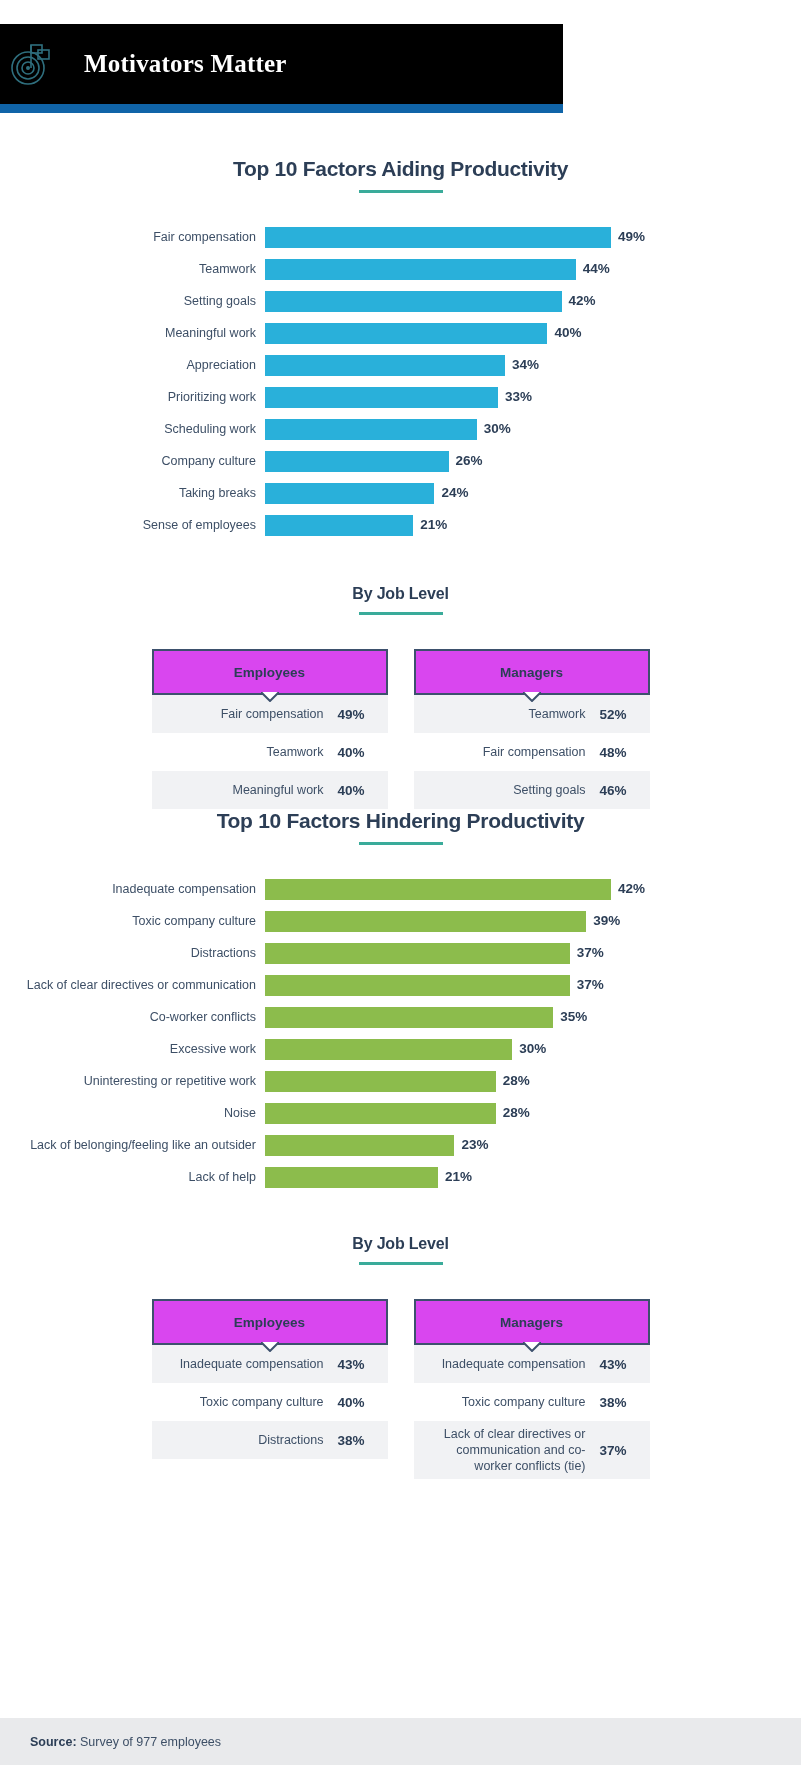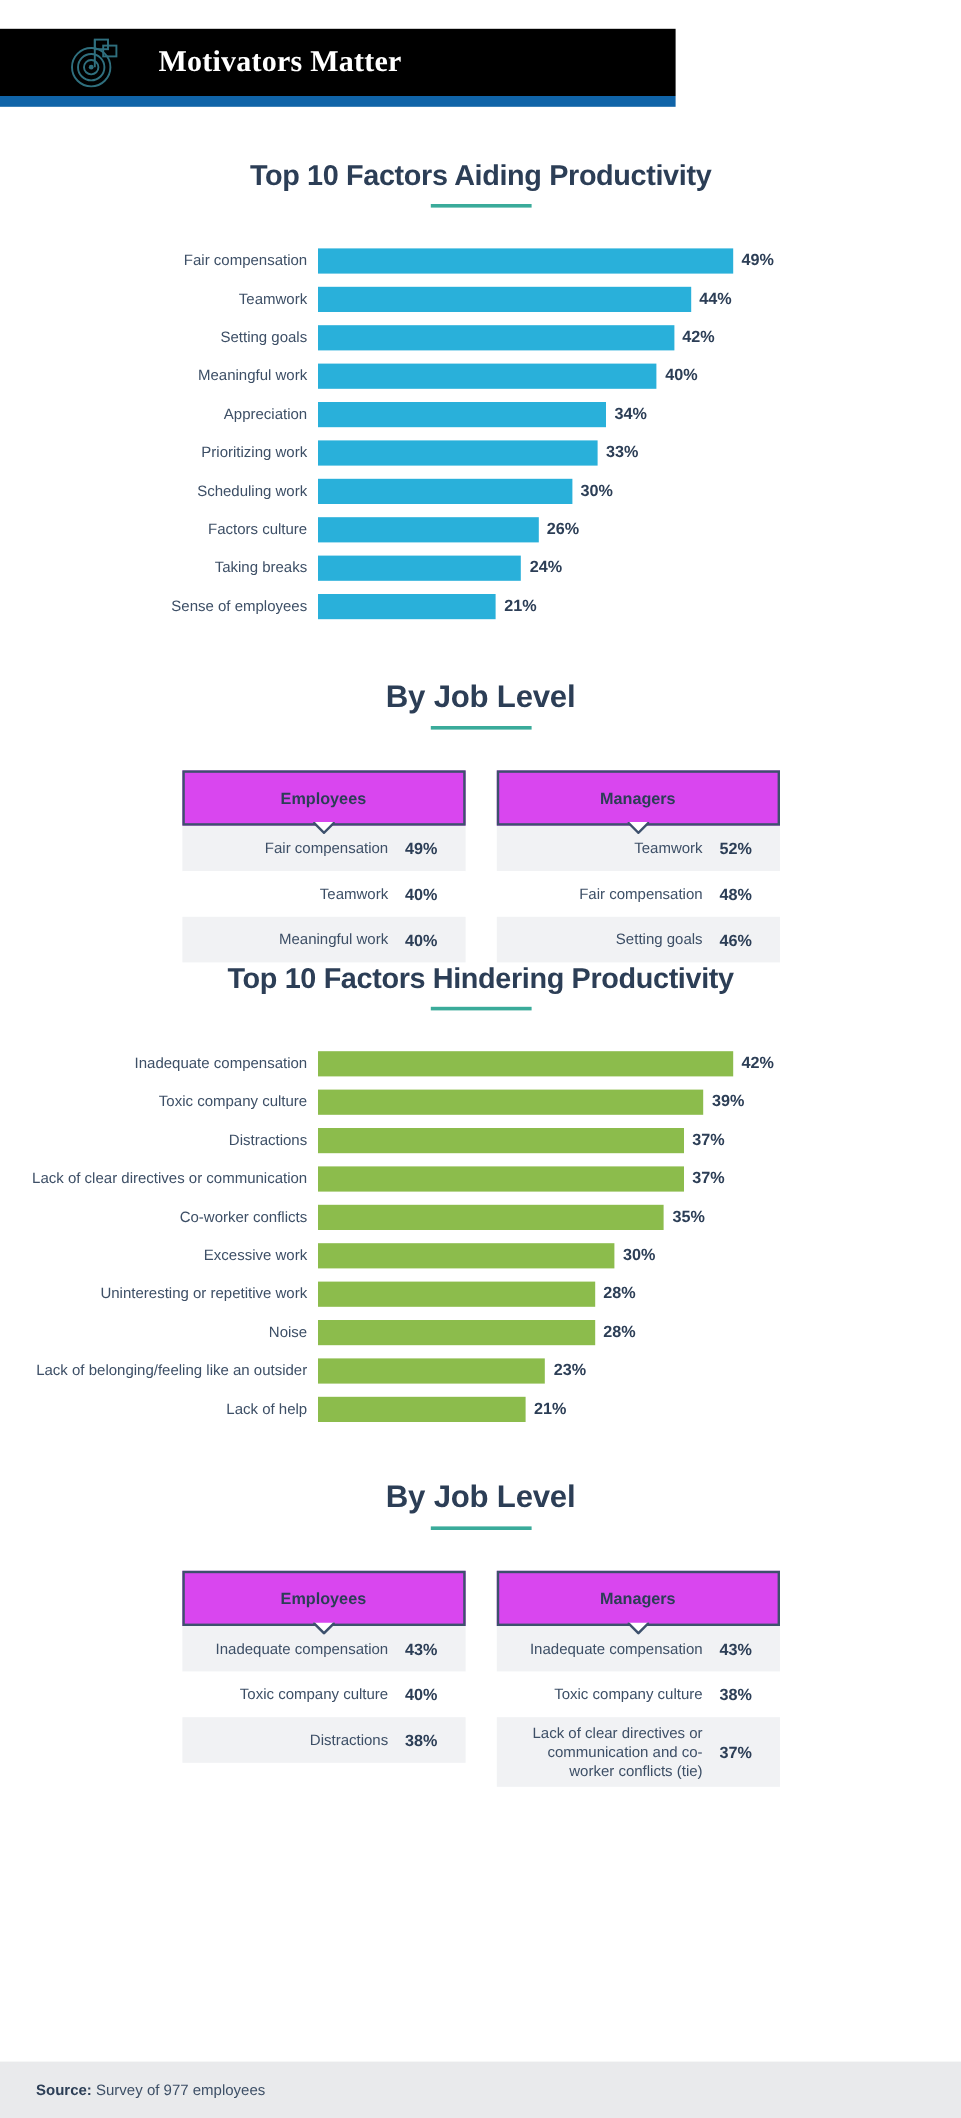--- a/index.html
+++ b/index.html
@@ -14,25 +14,24 @@
     height: 1765px;
     background: #ffffff;
     overflow: hidden;
   }
 
   
   .header-wrap { position: relative; padding-top: 24px; }
   .header-bar {
     position: relative;
     width: 563px;
-    height: 56px;
+    height: 80px;
     background: #000000;
     display: flex;
     align-items: center;
-    padding-left: 48px;
   }
   .header-accent {
     width: 563px;
     height: 9px;
     background: #1064a8;
   }
   .logo {
     width: 62px;
     height: 62px;
     flex: 0 0 62px;
@@ -47,34 +46,34 @@
     font-size: 25px;
     letter-spacing: 0.2px;
     margin-left: 22px;
     white-space: nowrap;
   }
 
   
   .section-title {
     text-align: center;
     color: #2c3e56;
-    font-size: 24px;
+    font-size: 21px;
     font-weight: bold;
     letter-spacing: -0.3px;
   }
   .title-rule {
     width: 84px;
     height: 3px;
     background: #3aab9a;
     margin: 9px auto 0 auto;
   }
   .subsection-title {
     text-align: center;
     color: #2c3e56;
-    font-size: 26px;
+    font-size: 16px;
     font-weight: bold;
     letter-spacing: -0.2px;
   }
 
   
   .chart { width: 801px; }
   .bar-row {
     display: flex;
     align-items: center;
     height: 32px;
@@ -249,21 +248,21 @@
         <div class="bar-value">33%</div>
       </div>
       <div class="bar-row">
         <div class="bar-label">Scheduling work</div>
         <div class="bar-track">
           <div class="bar-fill" style="width: 211.837px;"></div>
         </div>
         <div class="bar-value">30%</div>
       </div>
       <div class="bar-row">
-        <div class="bar-label">Factors culture</div>
+        <div class="bar-label">Company culture</div>
         <div class="bar-track">
           <div class="bar-fill" style="width: 183.592px;"></div>
         </div>
         <div class="bar-value">26%</div>
       </div>
       <div class="bar-row">
         <div class="bar-label">Taking breaks</div>
         <div class="bar-track">
           <div class="bar-fill" style="width: 169.469px;"></div>
         </div>

